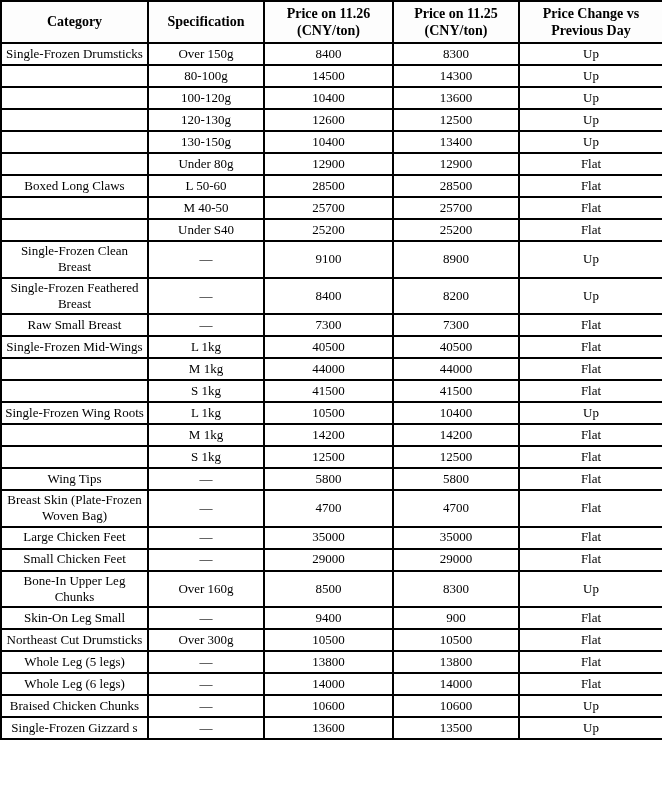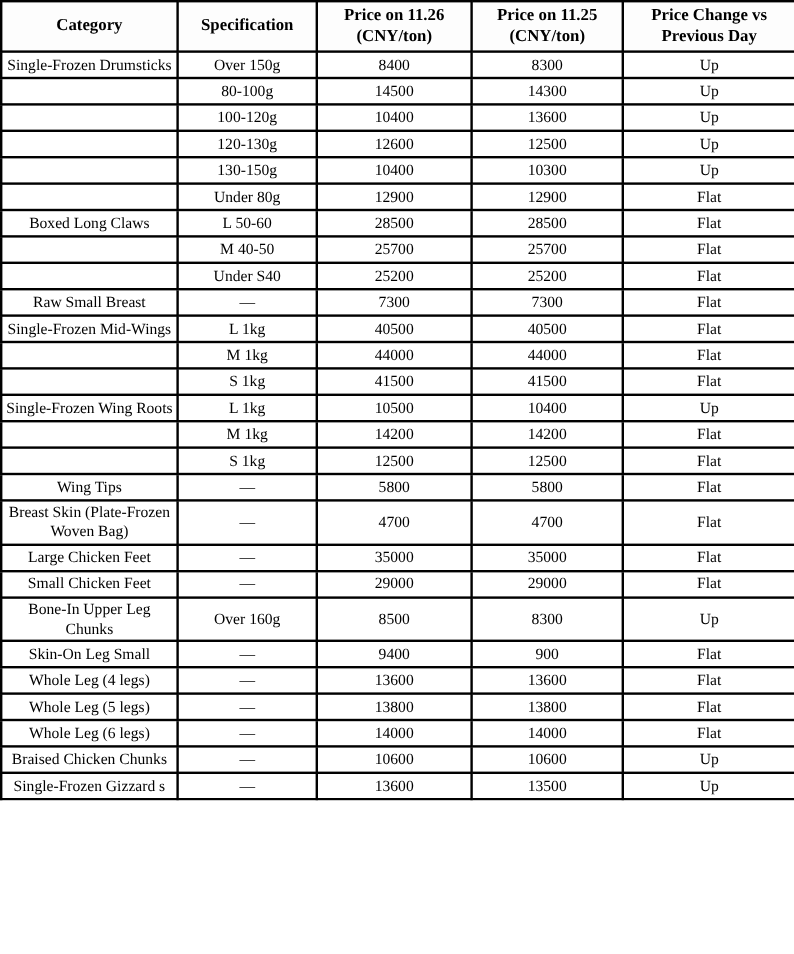--- a/index.html
+++ b/index.html
@@ -97,21 +97,21 @@
     <td data-name="specification-cell">120-130g</td>
     <td data-name="price-1126-cell">12600</td>
     <td data-name="price-1125-cell">12500</td>
     <td data-name="price-change-cell">Up</td>
   </tr>
 
   <tr data-name="table-row">
     <td data-name="category-cell"></td>
     <td data-name="specification-cell">130-150g</td>
     <td data-name="price-1126-cell">10400</td>
-    <td data-name="price-1125-cell">10300</td>
+    <td data-name="price-1125-cell">13400</td>
     <td data-name="price-change-cell">Up</td>
   </tr>
 
   <tr data-name="table-row">
     <td data-name="category-cell"></td>
     <td data-name="specification-cell">Under 80g</td>
     <td data-name="price-1126-cell">12900</td>
     <td data-name="price-1125-cell">12900</td>
     <td data-name="price-change-cell">Flat</td>
   </tr>
@@ -133,21 +133,35 @@
   </tr>
 
   <tr data-name="table-row">
     <td data-name="category-cell"></td>
     <td data-name="specification-cell">Under S40</td>
     <td data-name="price-1126-cell">25200</td>
     <td data-name="price-1125-cell">25200</td>
     <td data-name="price-change-cell">Flat</td>
   </tr>
 
-
+  <tr data-name="table-row">
+    <td data-name="category-cell">Single-Frozen Clean Breast</td>
+    <td data-name="specification-cell">—</td>
+    <td data-name="price-1126-cell">9100</td>
+    <td data-name="price-1125-cell">8900</td>
+    <td data-name="price-change-cell">Up</td>
+  </tr>
+
+  <tr data-name="table-row">
+    <td data-name="category-cell">Single-Frozen Feathered Breast</td>
+    <td data-name="specification-cell">—</td>
+    <td data-name="price-1126-cell">8400</td>
+    <td data-name="price-1125-cell">8200</td>
+    <td data-name="price-change-cell">Up</td>
+  </tr>
 
 
   <tr data-name="table-row">
     <td data-name="category-cell">Raw Small Breast</td>
     <td data-name="specification-cell">—</td>
     <td data-name="price-1126-cell">7300</td>
     <td data-name="price-1125-cell">7300</td>
     <td data-name="price-change-cell">Flat</td>
   </tr>
 
@@ -240,28 +254,28 @@
   </tr>
 
   <tr data-name="table-row">
     <td data-name="category-cell">Skin-On Leg Small</td>
     <td data-name="specification-cell">—</td>
     <td data-name="price-1126-cell">9400</td>
     <td data-name="price-1125-cell">900</td>
     <td data-name="price-change-cell">Flat</td>
   </tr>
 
-
-  <tr data-name="table-row">
-    <td data-name="category-cell">Whole Leg (4 legs)</td>
-    <td data-name="specification-cell">—</td>
-    <td data-name="price-1126-cell">13600</td>
-    <td data-name="price-1125-cell">13600</td>
-    <td data-name="price-change-cell">Flat</td>
-  </tr>
+  <tr data-name="table-row">
+    <td data-name="category-cell">Northeast Cut Drumsticks</td>
+    <td data-name="specification-cell">Over 300g</td>
+    <td data-name="price-1126-cell">10500</td>
+    <td data-name="price-1125-cell">10500</td>
+    <td data-name="price-change-cell">Flat</td>
+  </tr>
+
 
   <tr data-name="table-row">
     <td data-name="category-cell">Whole Leg (5 legs)</td>
     <td data-name="specification-cell">—</td>
     <td data-name="price-1126-cell">13800</td>
     <td data-name="price-1125-cell">13800</td>
     <td data-name="price-change-cell">Flat</td>
   </tr>
 
   <tr data-name="table-row">

